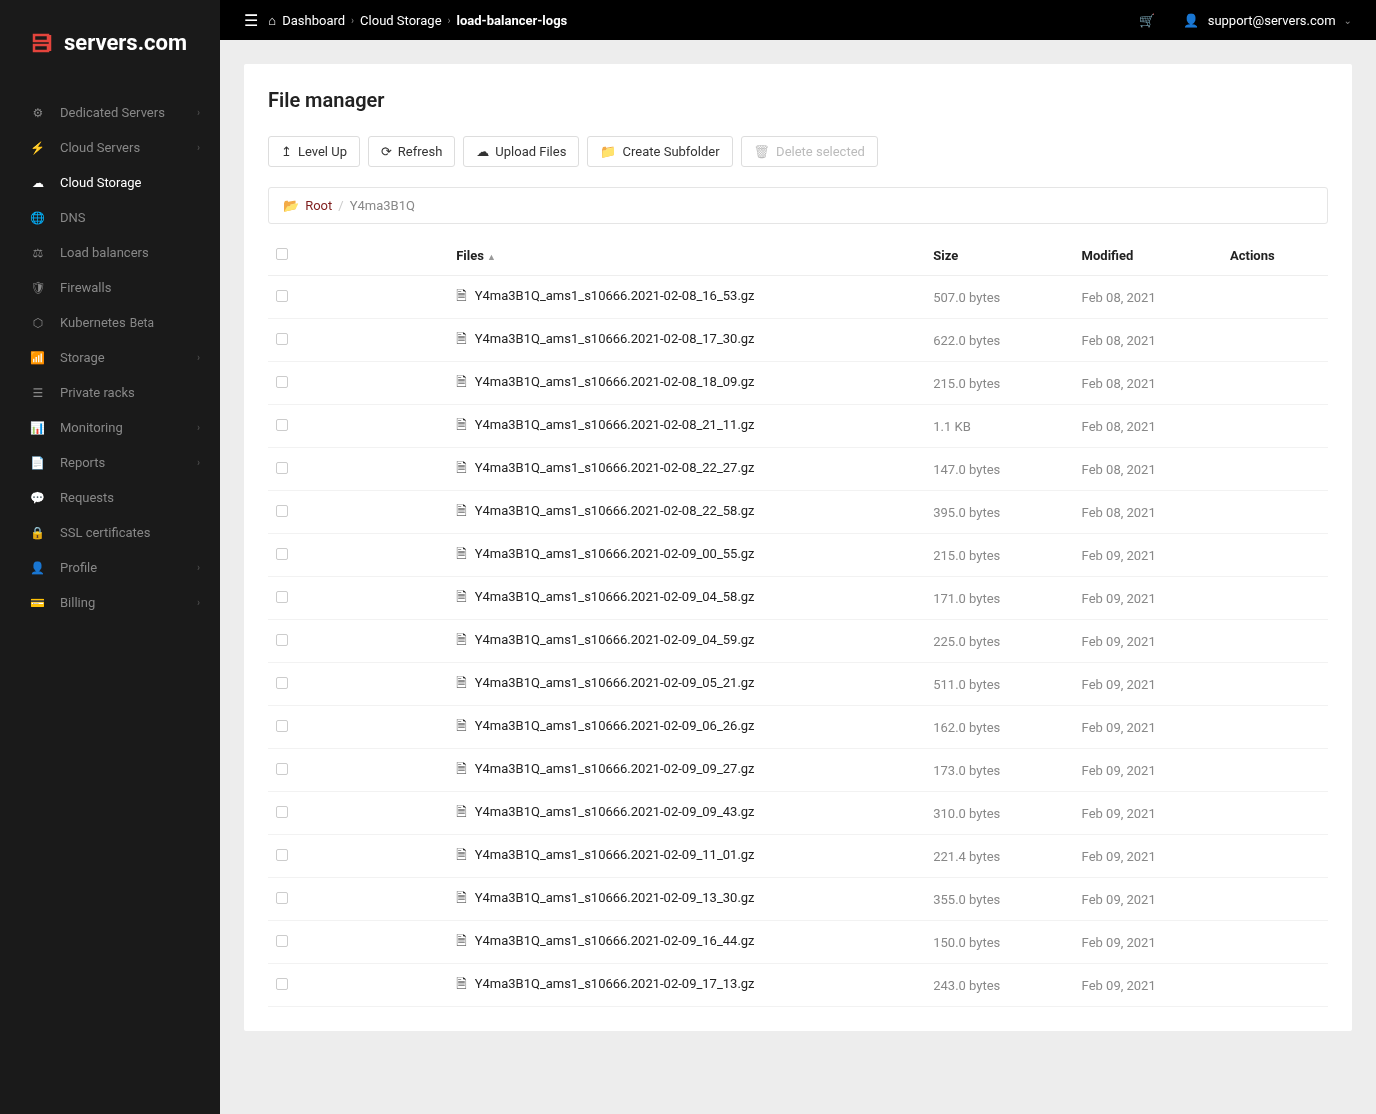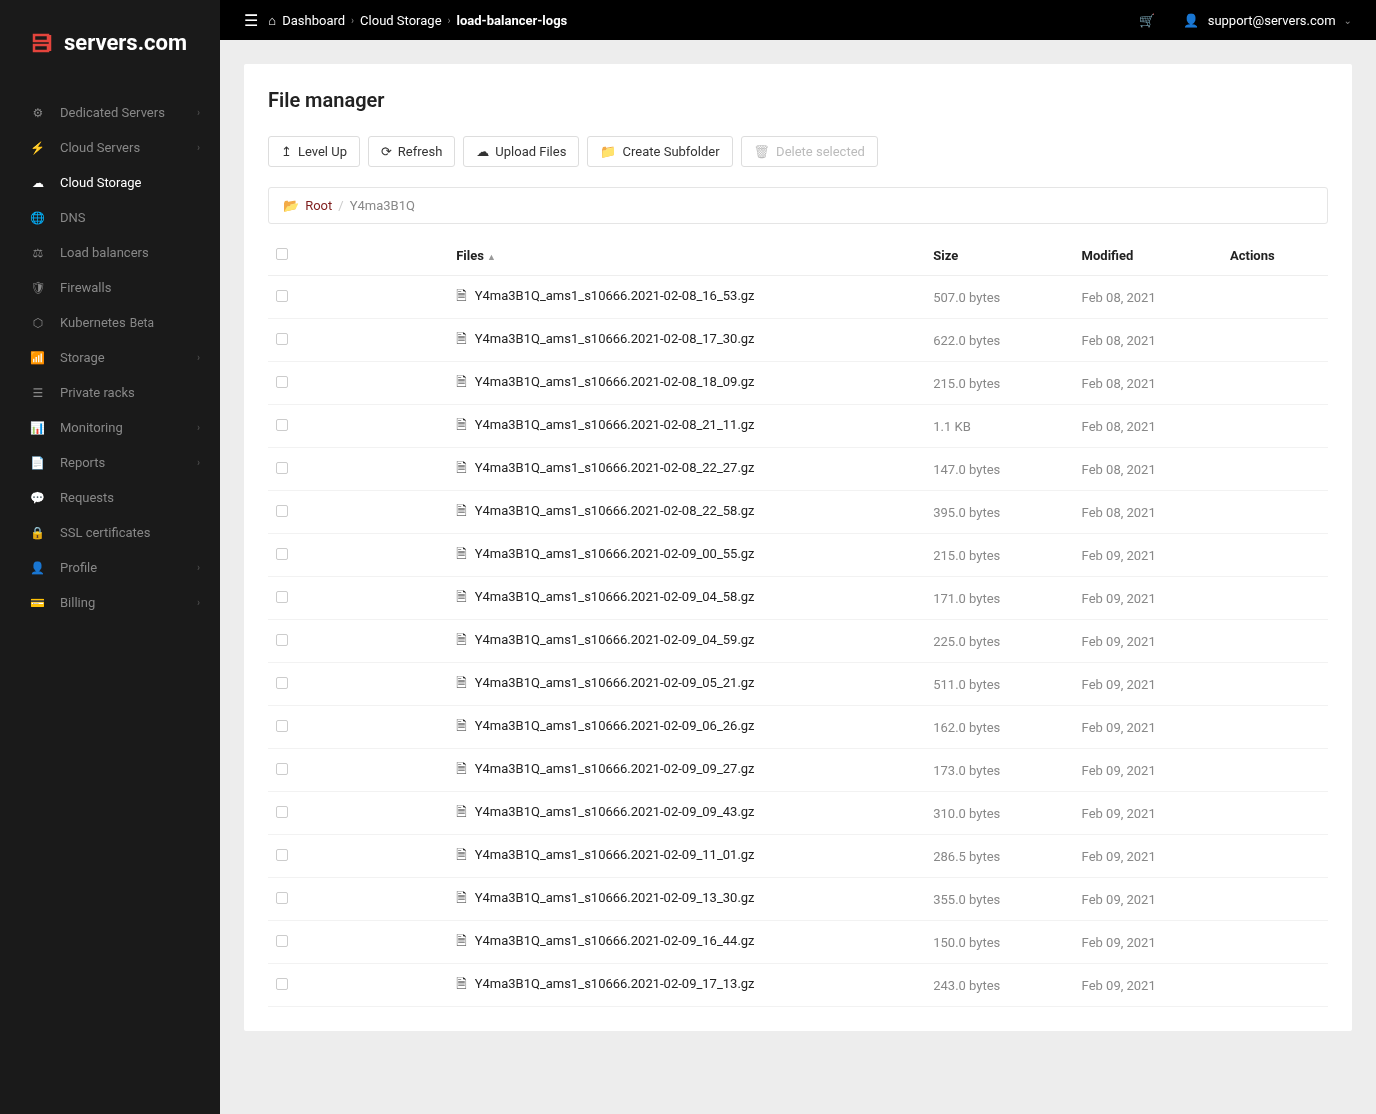--- a/index.html
+++ b/index.html
@@ -284,21 +284,21 @@
               <tr>
     <td><input type="checkbox" class="chk" style=""></td>
     <td class="name-cell"><span class="file-icon">🗎</span>Y4ma3B1Q_ams1_s10666.2021-02-09_09_43.gz</td>
     <td>310.0 bytes</td>
     <td>Feb 09, 2021</td>
     <td></td>
               </tr>
               <tr>
     <td><input type="checkbox" class="chk" style=""></td>
     <td class="name-cell"><span class="file-icon">🗎</span>Y4ma3B1Q_ams1_s10666.2021-02-09_11_01.gz</td>
-    <td>286.5 bytes</td>
+    <td>221.4 bytes</td>
     <td>Feb 09, 2021</td>
     <td></td>
               </tr>
               <tr>
     <td><input type="checkbox" class="chk" style=""></td>
     <td class="name-cell"><span class="file-icon">🗎</span>Y4ma3B1Q_ams1_s10666.2021-02-09_13_30.gz</td>
     <td>355.0 bytes</td>
     <td>Feb 09, 2021</td>
     <td></td>
               </tr>

